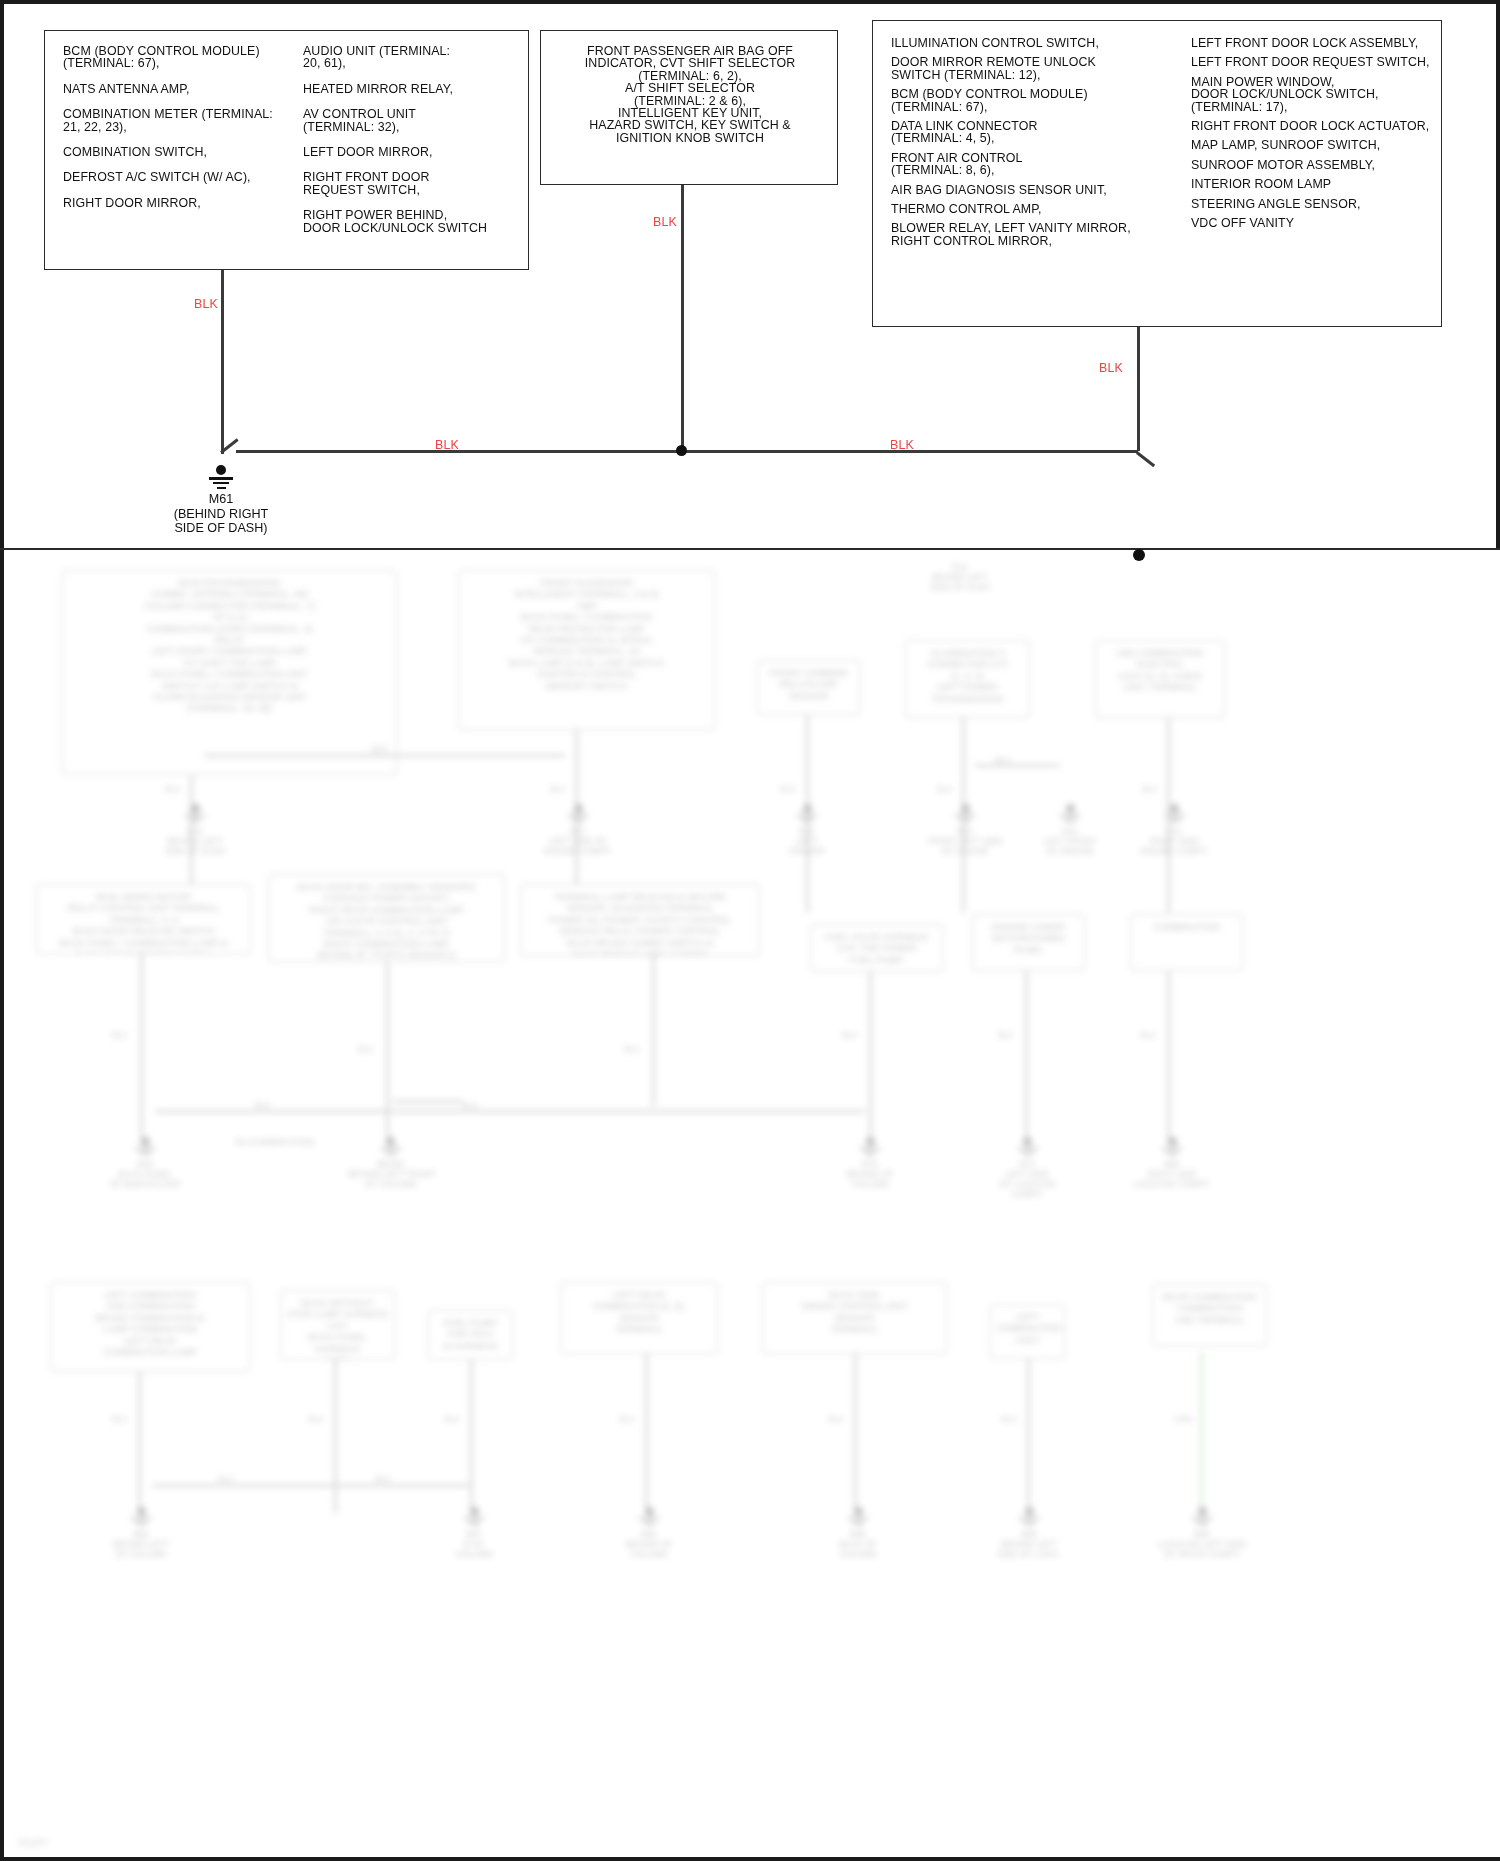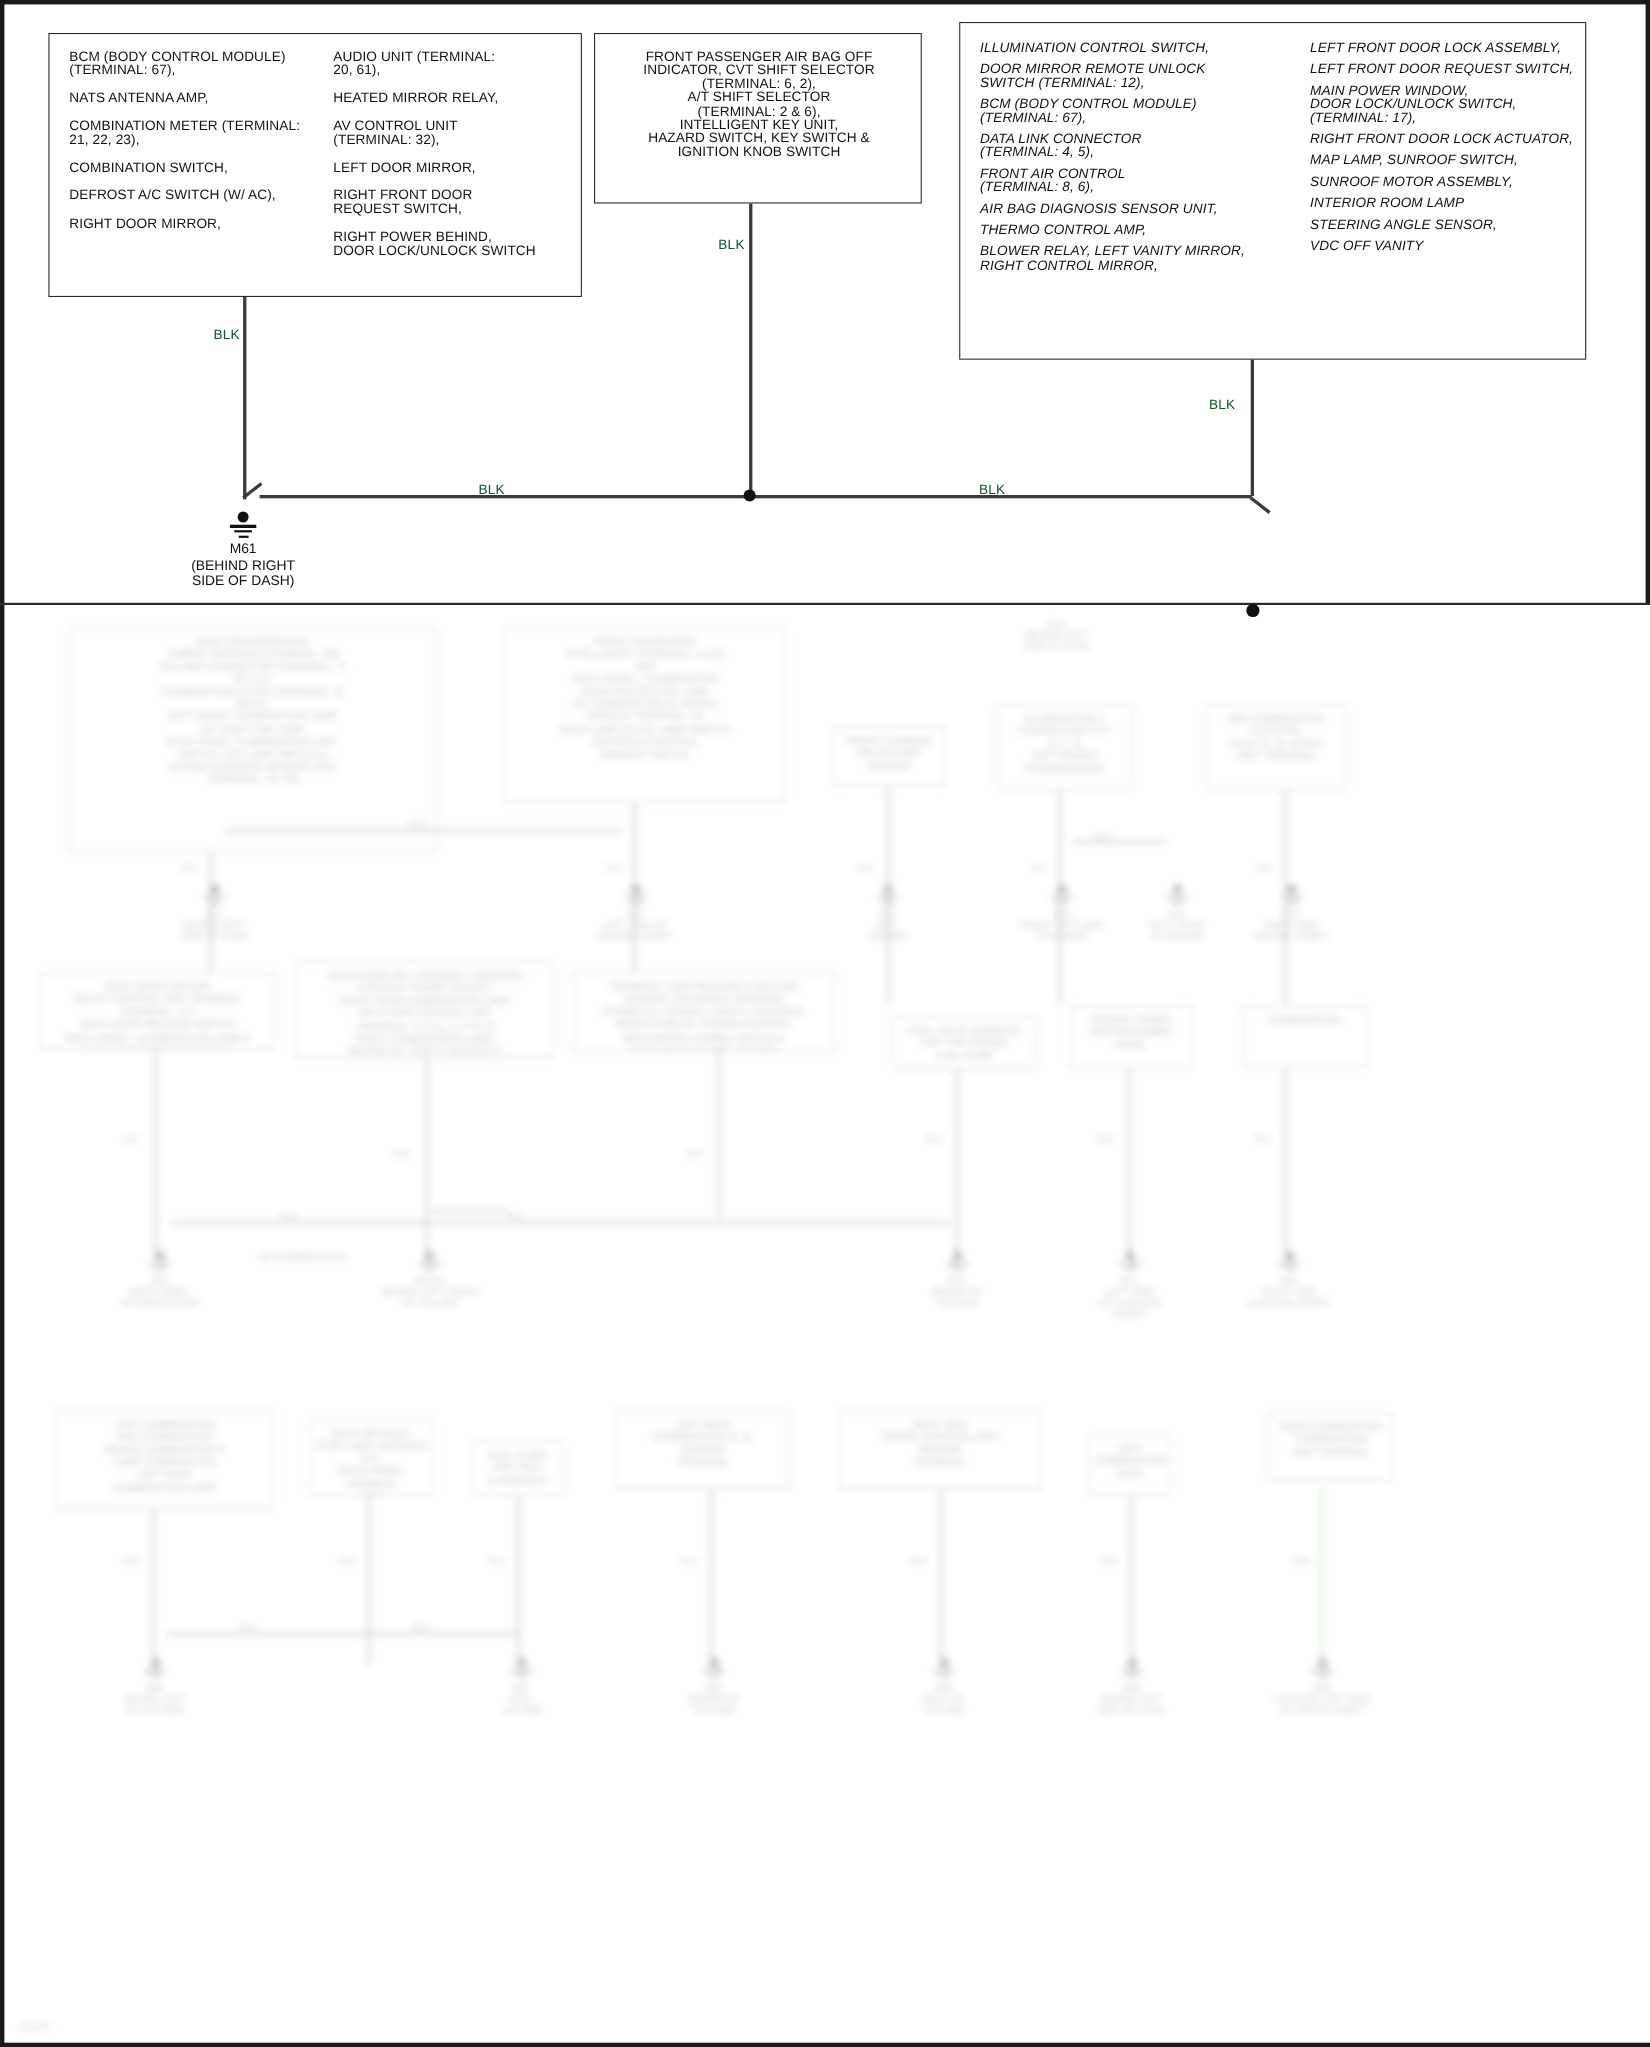--- a/index.html
+++ b/index.html
@@ -86,41 +86,41 @@
     left: 8px; top: 14px; width: 282px;
     text-align: center;
   }
   #box2 .colC .ln { white-space: normal; }
   #box2 .entry { margin-bottom: 0; }
 
   
   #box3 { left: 872px; top: 20px; width: 570px; height: 307px; }
   #box3 .colD { left: 18px; top: 16px; width: 292px; }
   #box3 .colE { left: 318px; top: 16px; width: 244px; }
-  #box3 .tight .entry { margin-bottom: 7px; font-style: italic; }
+  #box3 .tight .entry { margin-bottom: 7px; }
 
   
   .wire {
     position: absolute;
     background: #3a3a3a;
   }
   .wire-v { width: 2.6px; }
   .wire-h { height: 2.6px; }
 
   .wire-diag {
     position: absolute;
     height: 2.6px;
     background: #3a3a3a;
     transform-origin: left center;
   }
 
   .wlabel {
     position: absolute;
     font-size: 12.4px;
-    color: #14532d;
+    color: #ef4444;
     letter-spacing: 0.2px;
     white-space: nowrap;
   }
 
   .junction {
     position: absolute;
     width: 11px; height: 11px;
     border-radius: 50%;
     background: #111;
   }

